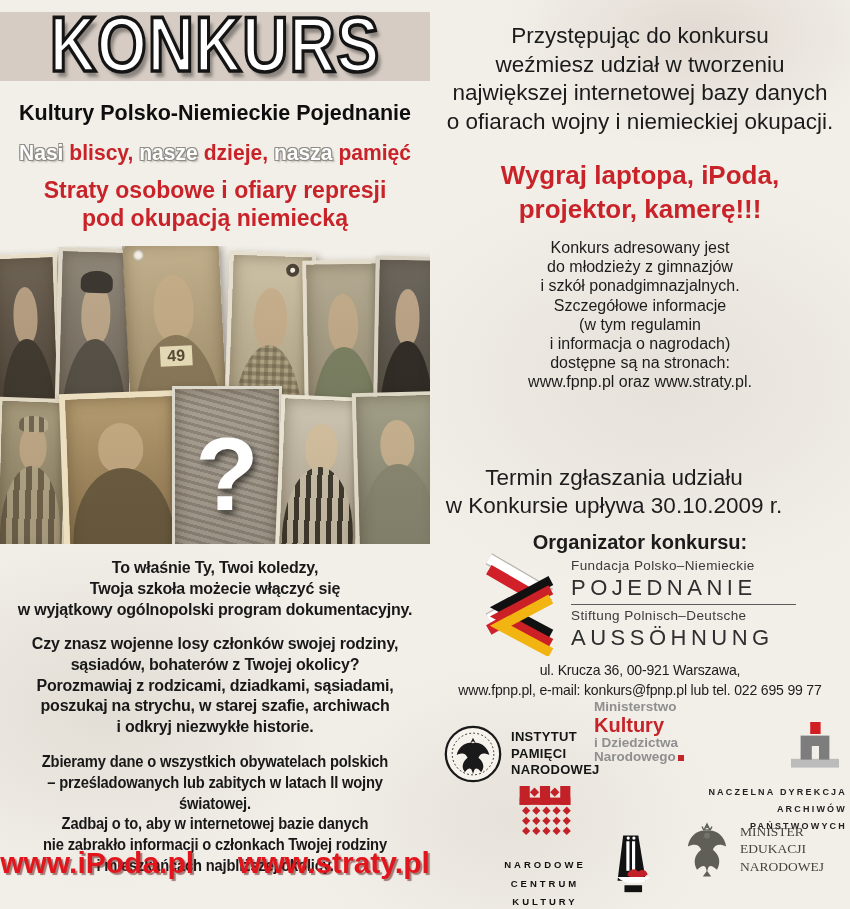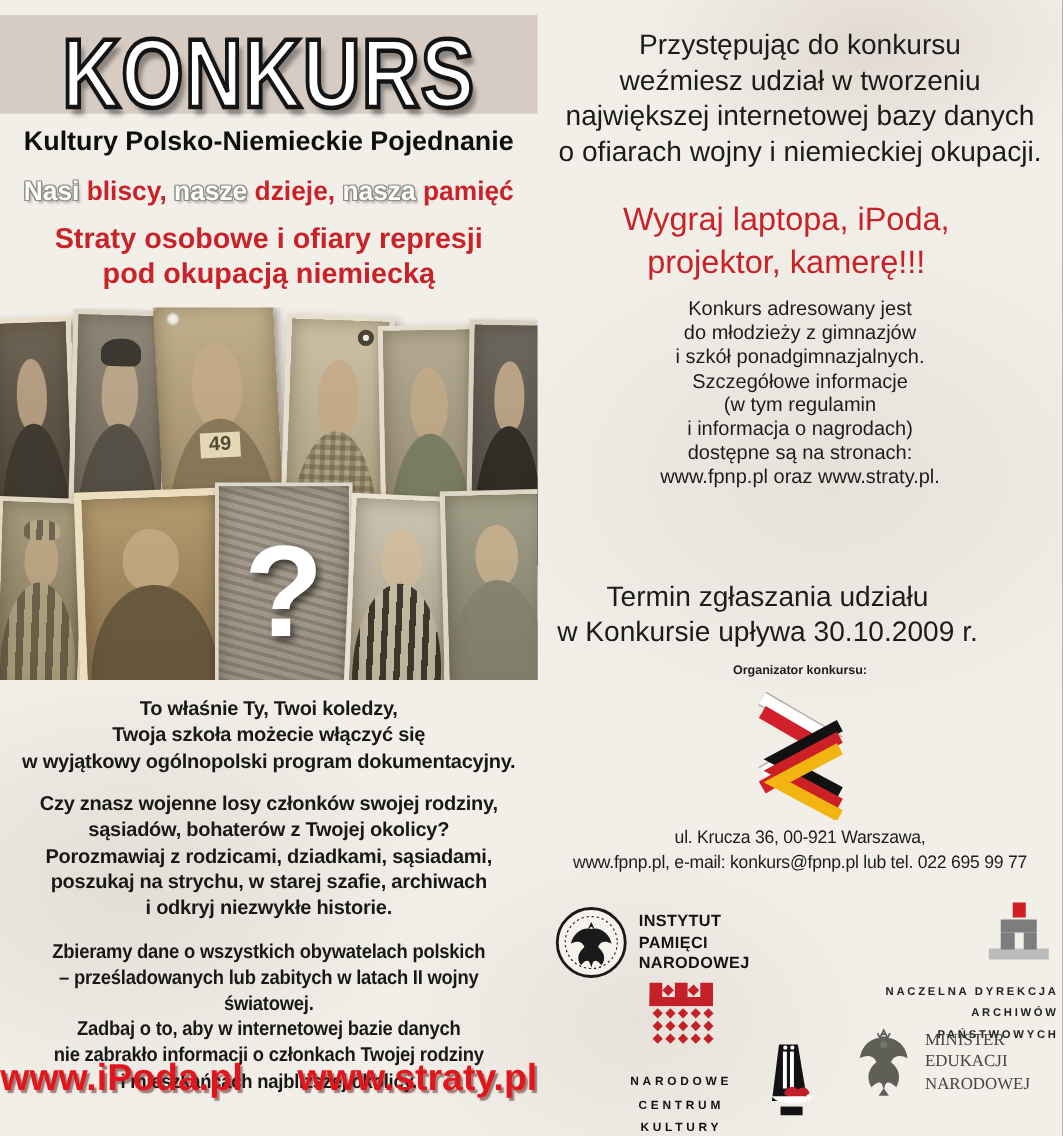--- a/index.html
+++ b/index.html
@@ -11,22 +11,22 @@
       radial-gradient(ellipse 420px 300px at 78% 42%, rgba(175,160,145,.18), transparent 72%),
       radial-gradient(ellipse 360px 260px at 12% 78%, rgba(170,158,140,.22), transparent 70%),
       radial-gradient(ellipse 300px 220px at 60% 90%, rgba(170,158,140,.16), transparent 70%),
       #f2efe9;
   }
   .abs{position:absolute;}
   .ctr{text-align:center;}
   .pre{white-space:pre-line;}
 
   
-  .band{left:0;top:12px;width:430px;height:79px;background:#d6ccc3;
-        display:flex;align-items:flex-end;justify-content:center;}
+  .band{left:0;top:12px;width:430px;height:69px;background:#d6ccc3;
+        display:flex;align-items:flex-start;justify-content:center;}
   .konkurs{
     font-size:64px;font-weight:900;letter-spacing:1px;color:#fff;
     -webkit-text-stroke:3px #141414;
     text-shadow:4px 5px 3px rgba(0,0,0,.35);
     transform:scaleY(1.22);display:inline-block;line-height:1;
   }
   .subtitle{left:0;top:101px;width:430px;font-size:21.5px;font-weight:bold;color:#0e0e0e;}
   .tagline{left:0;top:141px;width:430px;font-size:21.5px;font-weight:800;transform:scaleX(.98);}
   .tg-white{color:#fdfdfd;text-shadow:-1px -1px 0 #8f8d86,1px -1px 0 #8f8d86,-1px 1px 0 #8f8d86,1px 1px 0 #8f8d86,2px 2px 2px rgba(0,0,0,.25);}
   .tg-red{color:#c9232a;}
@@ -57,24 +57,24 @@
         text-shadow:3px 4px 6px rgba(0,0,0,.55);}
 
   .lpara{left:0;width:430px;font-weight:bold;color:#181818;font-size:16px;line-height:1.3;letter-spacing:-.2px;}
   .condense{transform:scaleX(.92);transform-origin:50% 0;}
   .urls{left:0;top:846px;width:430px;display:flex;justify-content:center;gap:44px;
         font-size:30px;font-weight:800;color:#e2151d;
         text-shadow:2px 2px 1px rgba(95,30,25,.55);}
 
   
   .r-intro{left:430px;top:22px;width:420px;font-size:22.5px;line-height:1.27;color:#1b1b1b;}
-  .r-prize{left:419px;top:159px;width:420px;font-size:26px;font-weight:400;color:#c9232a;line-height:1.3;}
+  .r-prize{left:430px;top:159px;width:420px;font-size:26px;font-weight:700;color:#c9232a;line-height:1.3;}
   .r-details{left:430px;top:238px;width:420px;font-size:16px;line-height:1.2;}
   .r-deadline{left:430px;top:464px;width:368px;font-size:22.5px;line-height:1.25;}
-  .r-organizer{left:430px;top:531px;width:420px;font-size:10px;font-weight:bold;}
+  .r-organizer{left:430px;top:531px;width:420px;font-size:20px;font-weight:bold;}
   .fpnp-row{left:430px;top:552px;width:420px;display:flex;align-items:center;justify-content:center;gap:10px;}
   .fpnp-text{width:232px;text-align:left;color:#3a3a3a;}
   .fpnp-small{font-size:13.5px;letter-spacing:.4px;margin:2px 0;}
   .fpnp-big{font-size:22px;letter-spacing:4.5px;color:#2f2f2f;margin:1px 0;}
   .fpnp-rule{border:0;border-top:1.5px solid #5a5a5a;margin:3px 0;width:225px;}
   .r-address{left:430px;top:660px;width:420px;font-size:14.5px;line-height:1.4;letter-spacing:-.2px;transform:scaleX(.97);transform-origin:50% 0;}
 
   
   .ipn{left:444px;top:725px;display:flex;align-items:center;gap:9px;}
   .ipn-text{font-size:13px;font-weight:bold;line-height:1.3;letter-spacing:.3px;color:#141414;text-align:left;}
@@ -198,37 +198,50 @@
     <svg width="84" height="104" viewBox="0 0 100 124">
 
       <path d="M14 8 L76 44 L14 80" fill="none" stroke="#b9b4ac" stroke-width="15"></path>
       <path d="M14 8 L76 44 L14 80" fill="none" stroke="#ffffff" stroke-width="12"></path>
       <path d="M14 21 L76 57 L14 93" fill="none" stroke="#d2202b" stroke-width="13"></path>
 
       <path d="M88 34 L28 66 L88 98" fill="none" stroke="#111111" stroke-width="12"></path>
       <path d="M88 45 L28 77 L88 109" fill="none" stroke="#cc2027" stroke-width="12"></path>
       <path d="M88 56 L28 88 L88 120" fill="none" stroke="#f2b411" stroke-width="12"></path>
     </svg>
+    <div class="fpnp-text">
+      <div class="fpnp-small">Fundacja Polsko–Niemieckie</div>
+      <div class="fpnp-big">POJEDNANIE</div>
+      <hr class="fpnp-rule">
+      <div class="fpnp-small">Stiftung Polnisch–Deutsche</div>
+      <div class="fpnp-big">AUSSÖHNUNG</div>
+    </div>
   </div>
 
   <div class="abs ctr r-address pre">ul. Krucza 36, 00-921 Warszawa,
 www.fpnp.pl, e-mail: konkurs@fpnp.pl lub tel. 022 695 99 77</div>
 
   <div class="abs ipn">
     <svg width="58" height="58" viewBox="0 0 64 64">
       <circle cx="32" cy="32" r="30" fill="#f6f3ec" stroke="#1a1a1a" stroke-width="2.5"></circle>
       <circle cx="32" cy="32" r="23" fill="none" stroke="#1a1a1a" stroke-width="1" stroke-dasharray="2 2.5"></circle>
       <path d="M32 14 l3 6 -3 -2 -3 2 z" fill="#1a1a1a"></path>
       <path d="M32 20 C24 18 16 24 14 33 C20 30 24 31 26 36 C20 41 19 47 23 52 C27 47 30 47 31 51 L32 54 L33 51 C34 47 37 47 41 52 C45 47 44 41 38 36 C40 31 44 30 50 33 C48 24 40 18 32 20 Z" fill="#1a1a1a"></path>
     </svg>
     <div class="ipn-text pre">INSTYTUT
 PAMIĘCI
 NARODOWEJ</div>
   </div>
 
+  <div class="abs mkidn">
+    <div class="mk-gray">Ministerstwo</div>
+    <div class="mk-red">Kultury</div>
+    <div class="mk-gray">i Dziedzictwa</div>
+    <div class="mk-gray"><span>Narodowego</span><span class="mk-dot"></span></div>
+  </div>
 
   <div class="abs ndap">
     <svg width="64" height="52" viewBox="0 0 80 64">
       <rect x="34" y="2" width="13" height="15" fill="#d21d23"></rect>
       <rect x="10" y="48" width="60" height="11" fill="#bcbcbc"></rect>
       <rect x="22" y="19" width="36" height="13" fill="#7d7d7d"></rect>
       <rect x="22" y="32" width="14" height="17" fill="#7d7d7d"></rect>
       <rect x="45" y="32" width="13" height="17" fill="#7d7d7d"></rect>
     </svg>
     <div class="ndap-text pre">NACZELNA DYREKCJA

